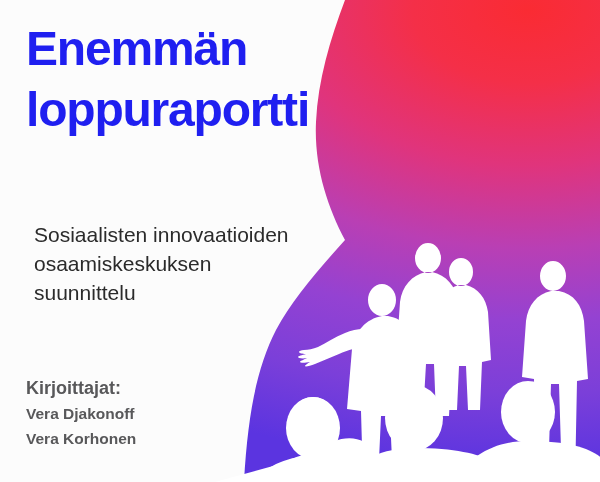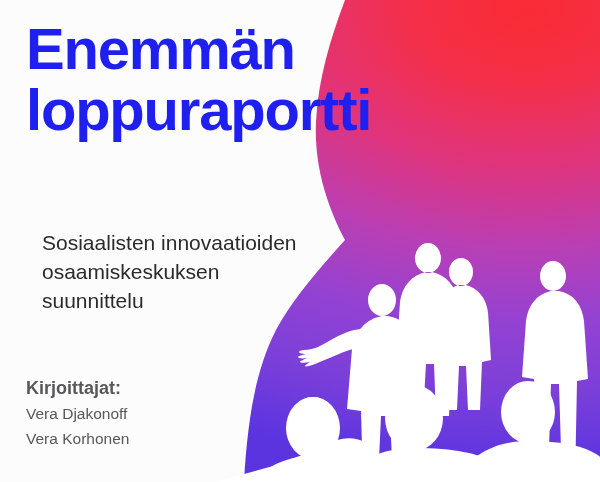--- a/index.html
+++ b/index.html
@@ -50,34 +50,34 @@
     pointer-events: none;
   }
   #text-layer > * { pointer-events: auto; }
 
   #title {
     position: absolute;
     left: 26px;
     top: 18px;
     width: 470px;
     margin: 0;
-    font-size: 58px;
+    font-size: 48px;
     line-height: 61px;
     font-weight: bold;
     letter-spacing: -1.2px;
     color: #1f1ff0;
   }
   #title .t-line { display: block; white-space: nowrap; }
 
   #subtitle {
     position: absolute;
     left: 26px;
     top: 212px;
     width: 330px;
-    margin: 16px;
+    margin: 8px;
     font-size: 21px;
     line-height: 29px;
     font-weight: normal;
     color: #2b2b2b;
   }
   #subtitle .s-line { display: block; white-space: nowrap; }
 
   #authors {
     position: absolute;
     left: 26px;
@@ -88,21 +88,21 @@
     display: block;
     font-size: 18px;
     line-height: 25px;
     font-weight: bold;
     color: #58585a;
   }
   #authors .author-name {
     display: block;
     font-size: 15.5px;
     line-height: 25px;
-    font-weight: normal;
+    font-weight: bold;
     color: #58585a;
   }
 </style>
 </head>
 <body>
 
 <div id="cover">
 
   <div id="gradient-plate"></div>
 

